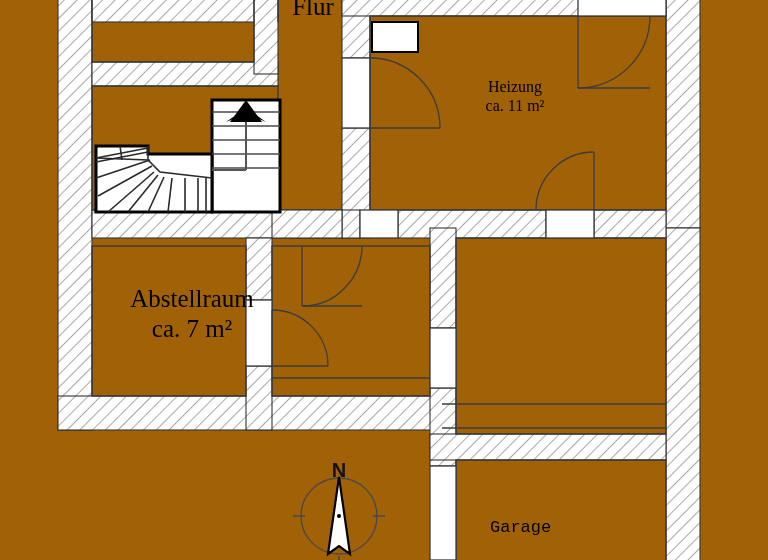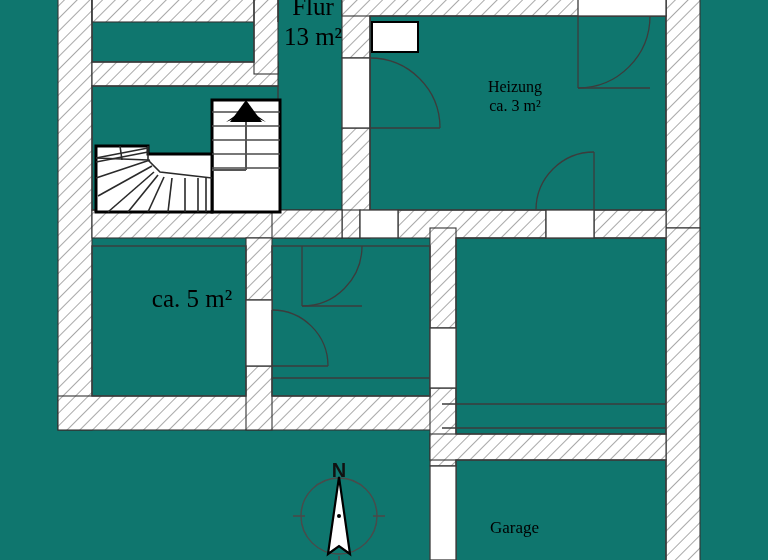--- a/index.html
+++ b/index.html
@@ -4,21 +4,21 @@
 <style>
   html, body {
     margin: 0;
     padding: 0;
     background: #ffffff;
   }
   #plan-root {
     position: relative;
     width: 768px;
     height: 560px;
-    background: #0f766e;
+    background: #a16207;
     overflow: hidden;
     font-family: "Liberation Serif", serif;
   }
   #plan-svg {
     position: absolute;
     left: 0;
     top: 0;
     width: 768px;
     height: 560px;
     display: block;
@@ -33,21 +33,21 @@
     font-family: "Liberation Serif", serif;
   }
   .room-label .ln {
     display: block;
   }
   .lbl-flur      { left: 258px; top: -8px;  width: 110px; font-size: 25px; }
   .lbl-heizung   { left: 420px; top: 78px;  width: 190px; font-size: 16px; }
   .lbl-abstell   { left:  92px; top: 284px; width: 200px; font-size: 25px; }
   .lbl-bad       { left: 490px; top: 288px; width: 160px; font-size: 25px; }
   .lbl-garage    { left: 490px; top: 518px; width: 140px; font-size: 17px;
-                   font-family: Liberation Serif, serif; text-align: left; }
+                   font-family: Liberation Mono, monospace; text-align: left; }
   .compass-label {
     position: absolute;
     left: 325px;
     top: 459px;
     width: 28px;
     text-align: center;
     font-size: 20px;
     font-weight: bold;
     font-family: "Liberation Sans", sans-serif;
     color: #111111;
@@ -201,30 +201,30 @@
       <line x1="293" y1="516" x2="305" y2="516" stroke="#4a4a4a" stroke-width="1.6"></line>
       <line x1="373" y1="516" x2="385" y2="516" stroke="#4a4a4a" stroke-width="1.6"></line>
       <line x1="339" y1="556" x2="339" y2="568" stroke="#4a4a4a" stroke-width="1.6"></line>
       <polygon points="339,477 350,554 339,546 328,554" fill="#ffffff" stroke="#000000" stroke-width="2.2"></polygon>
       <circle cx="339" cy="516" r="2" fill="#000000"></circle>
     </g>
   </svg>
 
   <div class="room-label lbl-flur">
     <span class="ln">Flur</span>
-    <span class="ln">13 m²</span>
   </div>
 
   <div class="room-label lbl-heizung">
     <span class="ln">Heizung</span>
-    <span class="ln">ca. 3 m²</span>
+    <span class="ln">ca. 11 m²</span>
   </div>
 
   <div class="room-label lbl-abstell">
-    <span class="ln">ca. 5 m²</span>
+    <span class="ln">Abstellraum</span>
+    <span class="ln">ca. 7 m²</span>
   </div>
 
 
   <div class="room-label lbl-garage">
     <span class="ln">Garage</span>
   </div>
 
   <div class="compass-label">N</div>
 
 </div>

